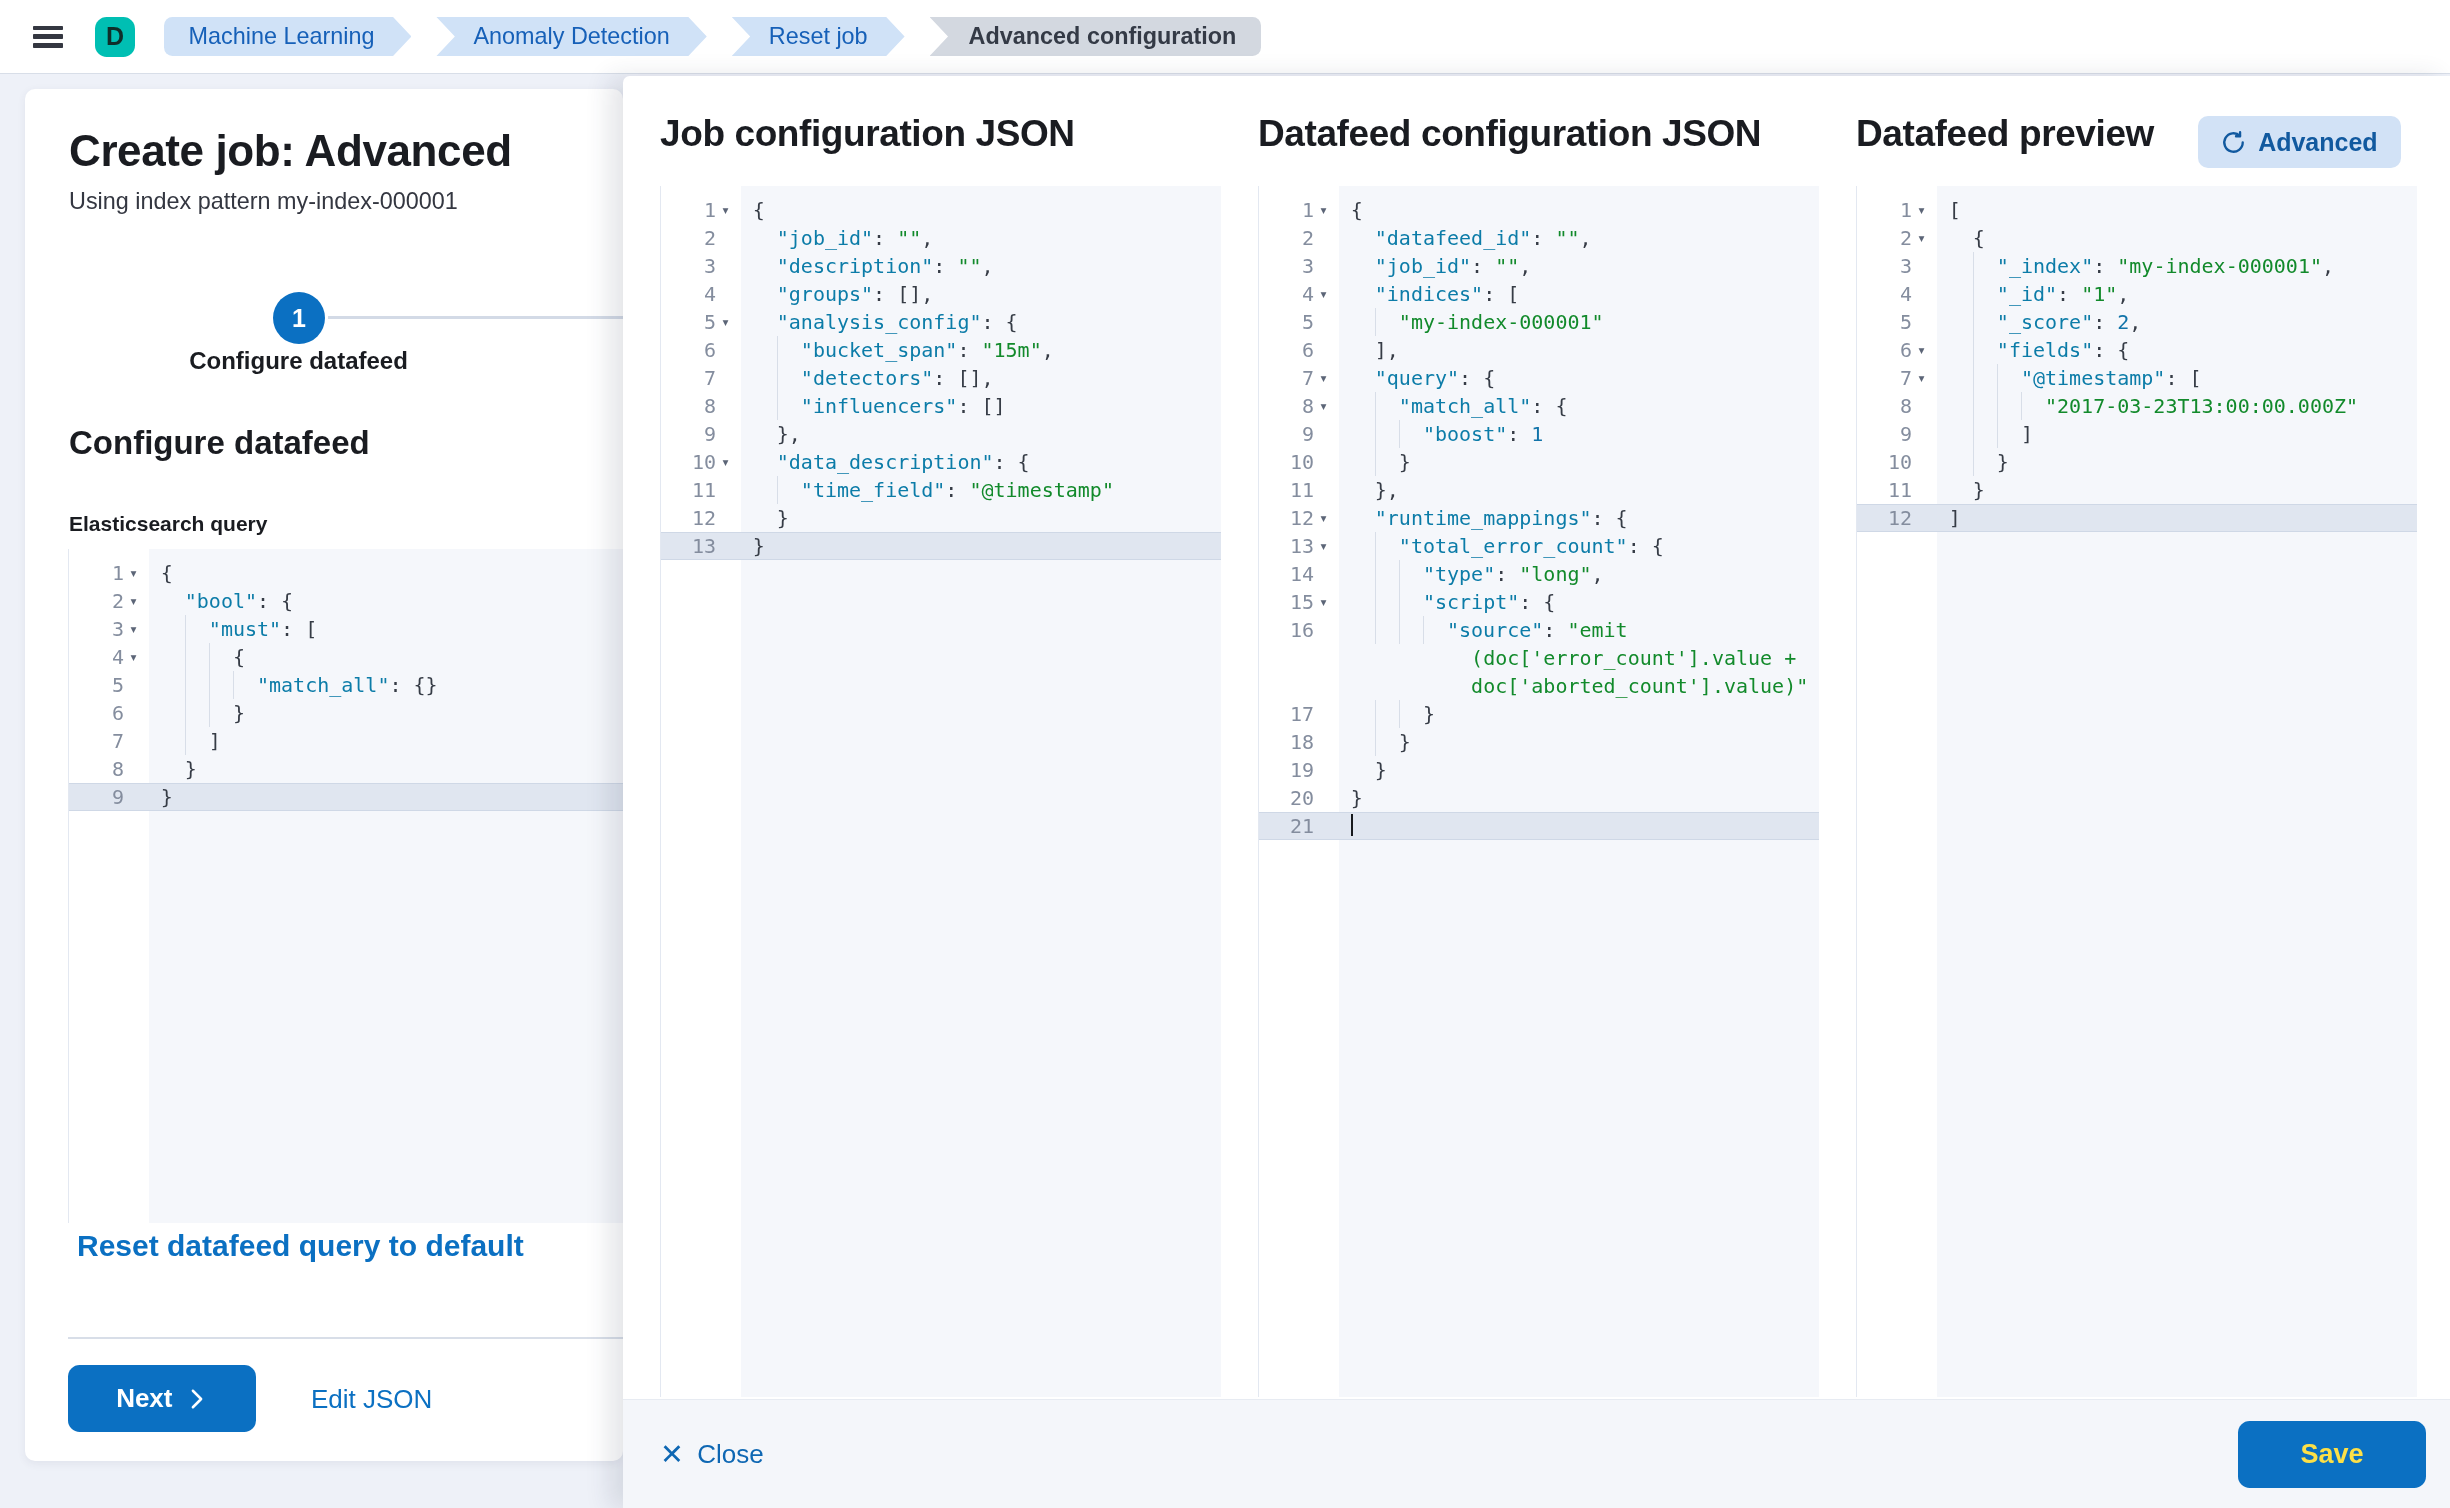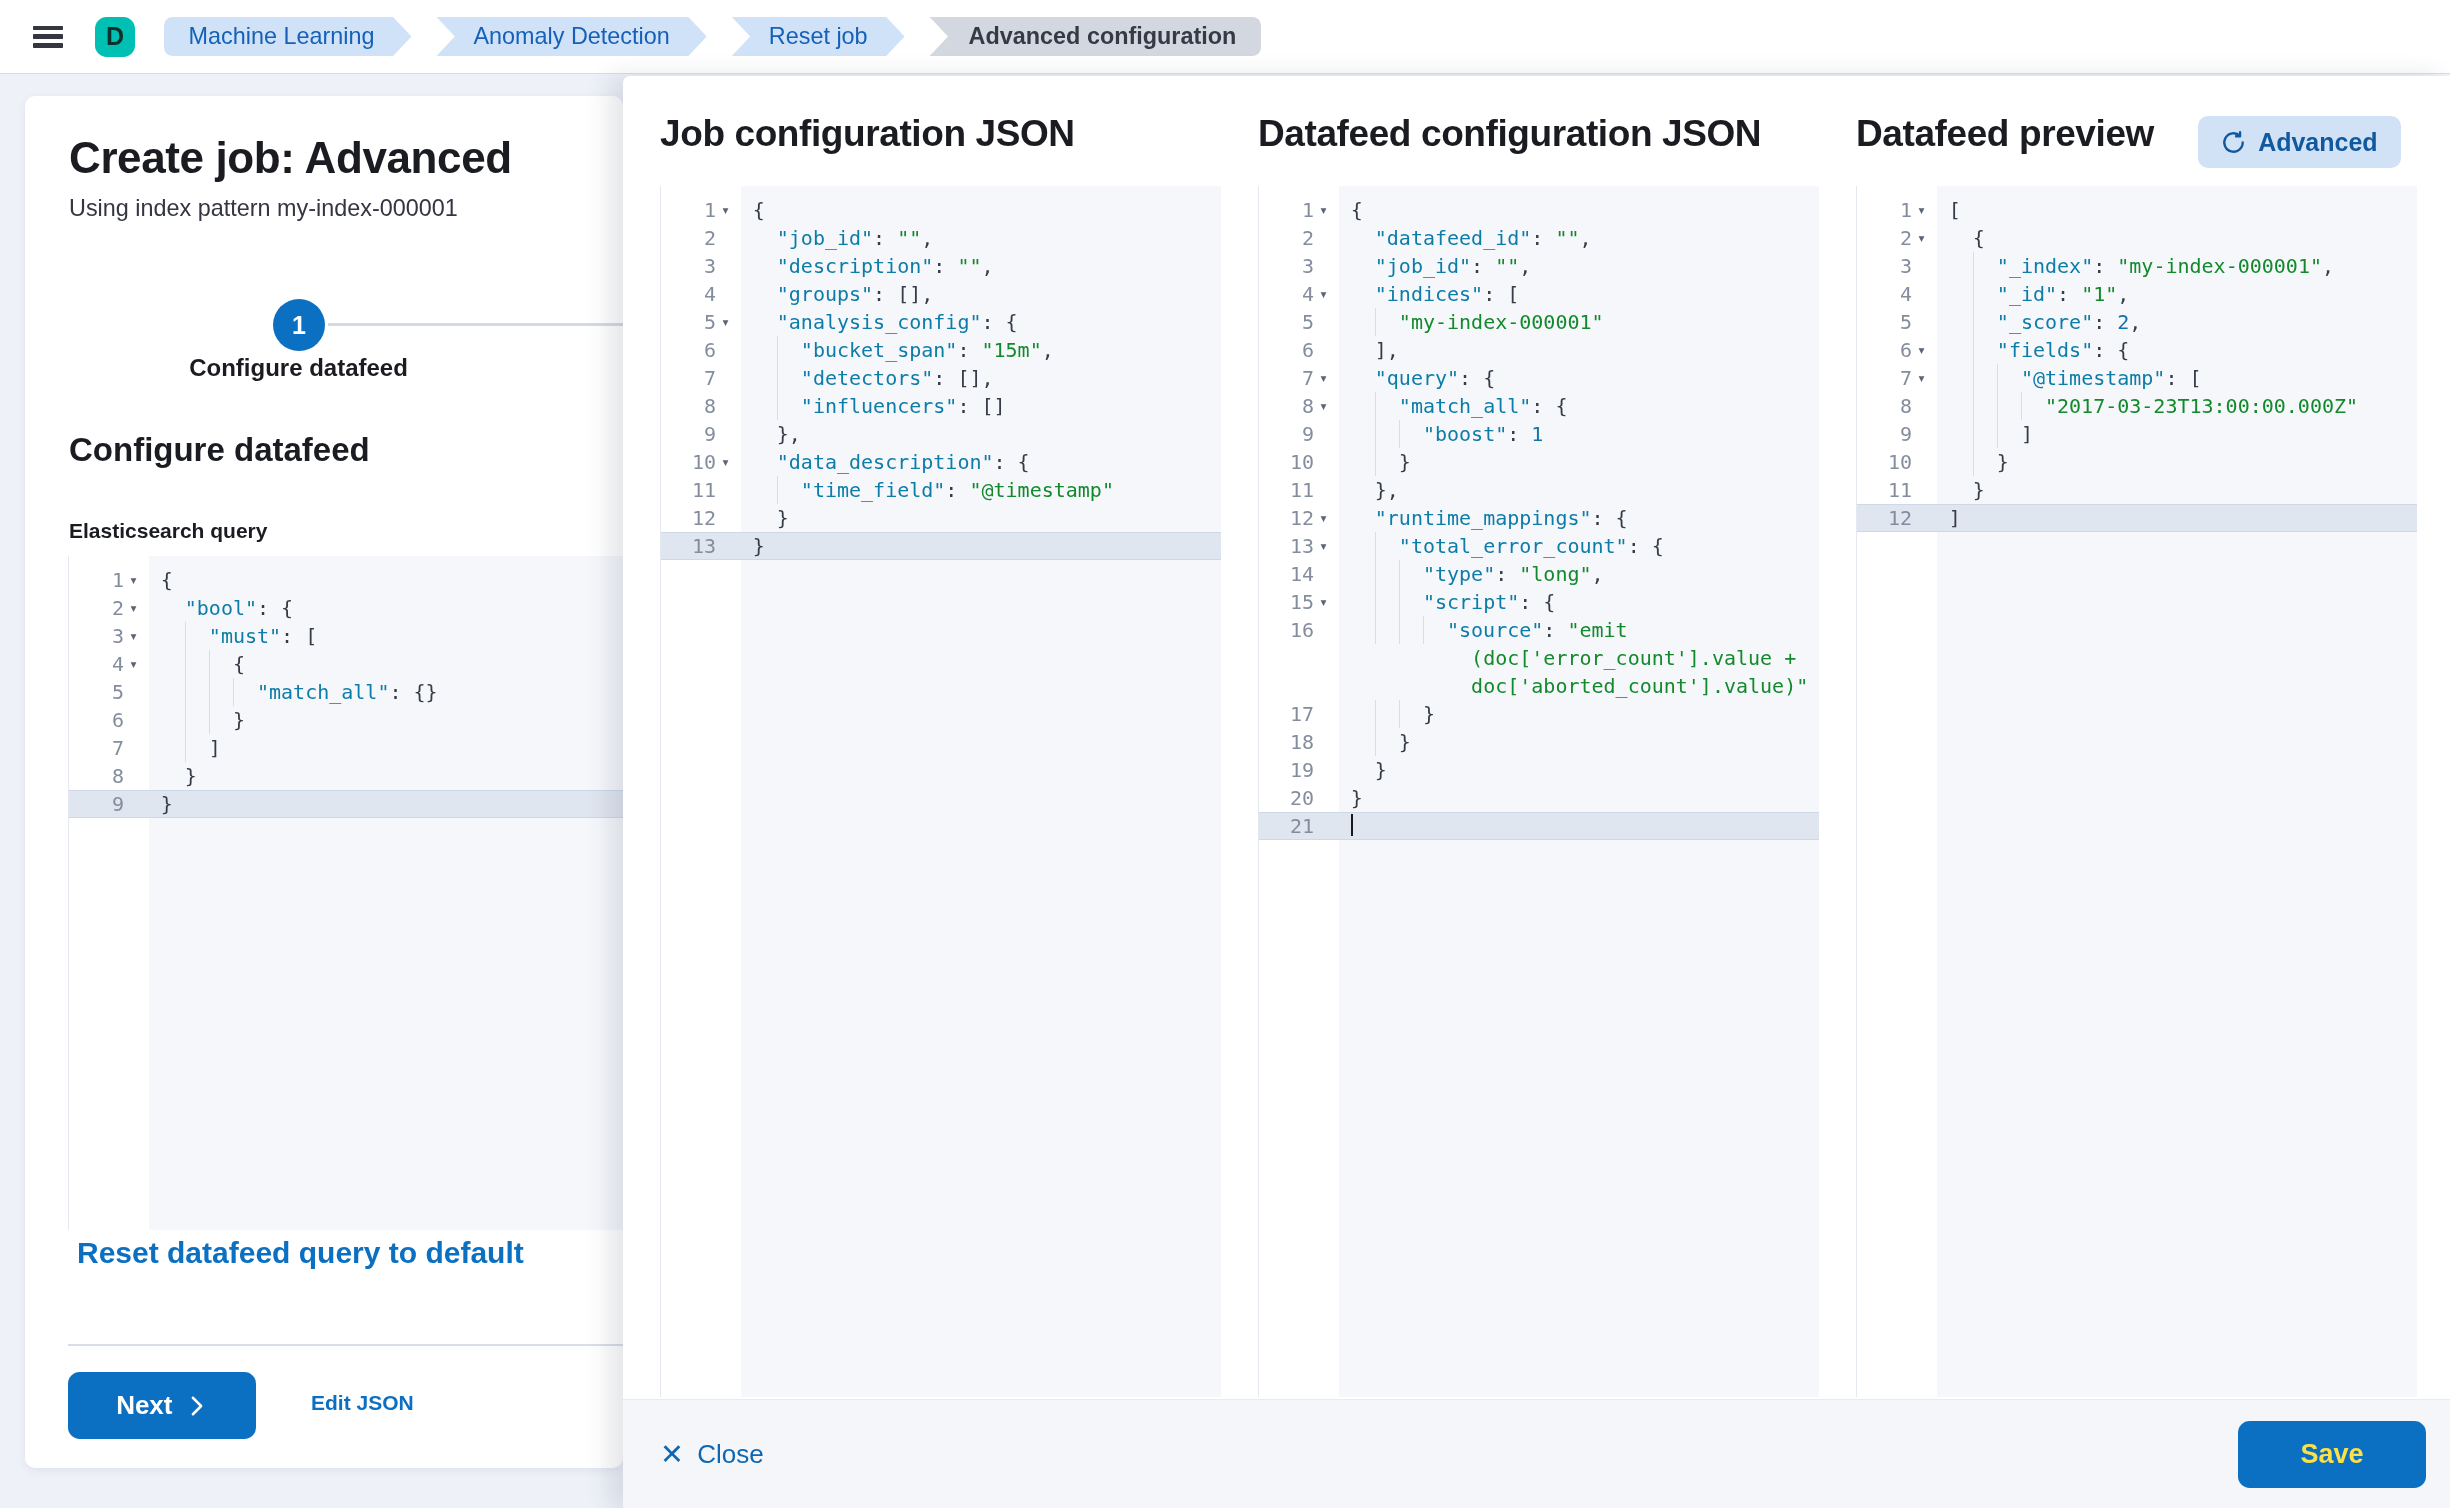--- a/index.html
+++ b/index.html
@@ -19,33 +19,33 @@
   .burger{width:30px;height:22px;margin-left:33px;display:flex;flex-direction:column;justify-content:space-between;cursor:pointer;}
   .burger i{display:block;height:4.2px;background:#343741;border-radius:0.8px;}
   .avatar{width:40px;height:40px;margin-left:32px;border-radius:11.7px;background:var(--avatar-bg,#00bfb3);color:#0f2f2a;font-size:25px;font-weight:700;display:flex;align-items:center;justify-content:center;cursor:pointer;}
   .crumbs{display:flex;align-items:center;margin-left:28.5px;gap:20px;}
   .chip{height:39px;display:flex;align-items:center;padding:0 25px;background:var(--chip-bg,#d0e2f7);color:#1660b8;font-size:23.4px;font-weight:500;cursor:pointer;white-space:nowrap;}
   .chip.first{border-radius:8.4px 0 0 8.4px;clip-path:polygon(0 0,calc(100% - 18.4px) 0,100% 50%,calc(100% - 18.4px) 100%,0 100%);padding-right:37px;}
   .chip.mid{clip-path:polygon(0 0,calc(100% - 18.4px) 0,100% 50%,calc(100% - 18.4px) 100%,0 100%,18.4px 50%);margin-left:5px;padding-left:37px;padding-right:37px;}
   .chip.last{background:var(--chip-active-bg,#d3d8e0);color:#343a46;font-weight:600;border-radius:0 8.4px 8.4px 0;clip-path:polygon(0 0,100% 0,100% 100%,0 100%,18.4px 50%);margin-left:5px;padding-left:39px;}
 
   
-  .wizard{position:absolute;left:25px;top:96px;width:598px;height:1372px;background:#fff;border-radius:10px;box-shadow:0 2.5px 8.4px rgba(50,60,90,.07);}
+  .wizard{position:absolute;left:25px;top:89px;width:598px;height:1372px;background:#fff;border-radius:10px;box-shadow:0 2.5px 8.4px rgba(50,60,90,.07);}
   .wz-title{position:absolute;left:44px;top:37px;font-size:44px;font-weight:700;color:#1a1c21;letter-spacing:-0.4px;}
   .wz-sub{position:absolute;left:44px;top:99px;font-size:23.4px;color:#343741;}
   .step-circle{position:absolute;left:248px;top:203px;width:52px;height:52px;border-radius:50%;background:var(--primary);color:#fff;font-size:25px;font-weight:600;display:flex;align-items:center;justify-content:center;}
   .step-line{position:absolute;left:303px;top:227px;width:295px;height:2.5px;background:#d3dae6;}
   .step-label{position:absolute;left:148px;top:258px;width:251px;text-align:center;font-size:24px;font-weight:700;color:#1a1c21;}
   .wz-h2{position:absolute;left:44px;top:335px;font-size:33px;font-weight:700;color:#1a1c21;}
   .wz-qlabel{position:absolute;left:44px;top:423px;font-size:21px;font-weight:700;color:#1a1c21;}
   .wz-reset{position:absolute;left:52px;top:1140px;font-size:30px;font-weight:600;color:var(--primary);cursor:pointer;}
   .wz-divider{position:absolute;left:43px;top:1248px;right:0;height:1.7px;background:#d8dee8;}
   .btn-next{position:absolute;left:43px;top:1276px;width:188px;height:67px;border:none;border-radius:11.7px;background:var(--primary);color:#fff;font-size:26px;font-weight:600;font-family:inherit;display:flex;align-items:center;justify-content:center;gap:13.4px;cursor:pointer;}
   .btn-next svg{width:22px;height:22px;}
-  .wz-editjson{position:absolute;left:286px;top:1295px;font-size:21px;font-weight:700;color:var(--primary);cursor:pointer;}
+  .wz-editjson{position:absolute;left:286px;top:1295px;font-size:26px;font-weight:400;color:var(--primary);cursor:pointer;}
 
   
   .flyout{position:absolute;left:623px;top:76px;width:1827px;height:1433px;background:#fff;border-top-left-radius:6.7px;box-shadow:-13.4px 0 25px rgba(40,50,70,.12);}
   .col-title{position:absolute;top:37px;font-size:37px;font-weight:700;color:#1a1c21;letter-spacing:-0.4px;white-space:nowrap;}
   .btn-refresh{position:absolute;top:40px;right:49px;height:52px;padding:0 23.4px;border:none;border-radius:10px;background:#d2e2f6;color:#11599f;font-size:25px;font-weight:600;font-family:inherit;display:flex;align-items:center;gap:11.7px;cursor:pointer;}
   .btn-refresh svg{width:25px;height:25px;}
 
   
   .ed{position:absolute;background:#fff;border-left:1.7px solid #e3e8f1;overflow:hidden;font-family:"DejaVu Sans Mono",monospace;font-size:20px;cursor:text;}
   .ed .codebg{position:absolute;left:80px;right:0;top:0;bottom:0;background:var(--code-bg);}

